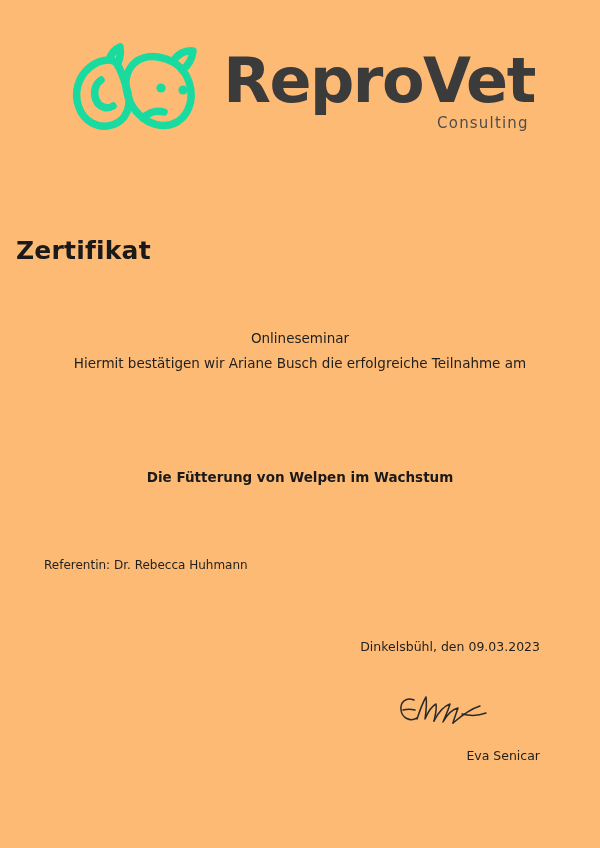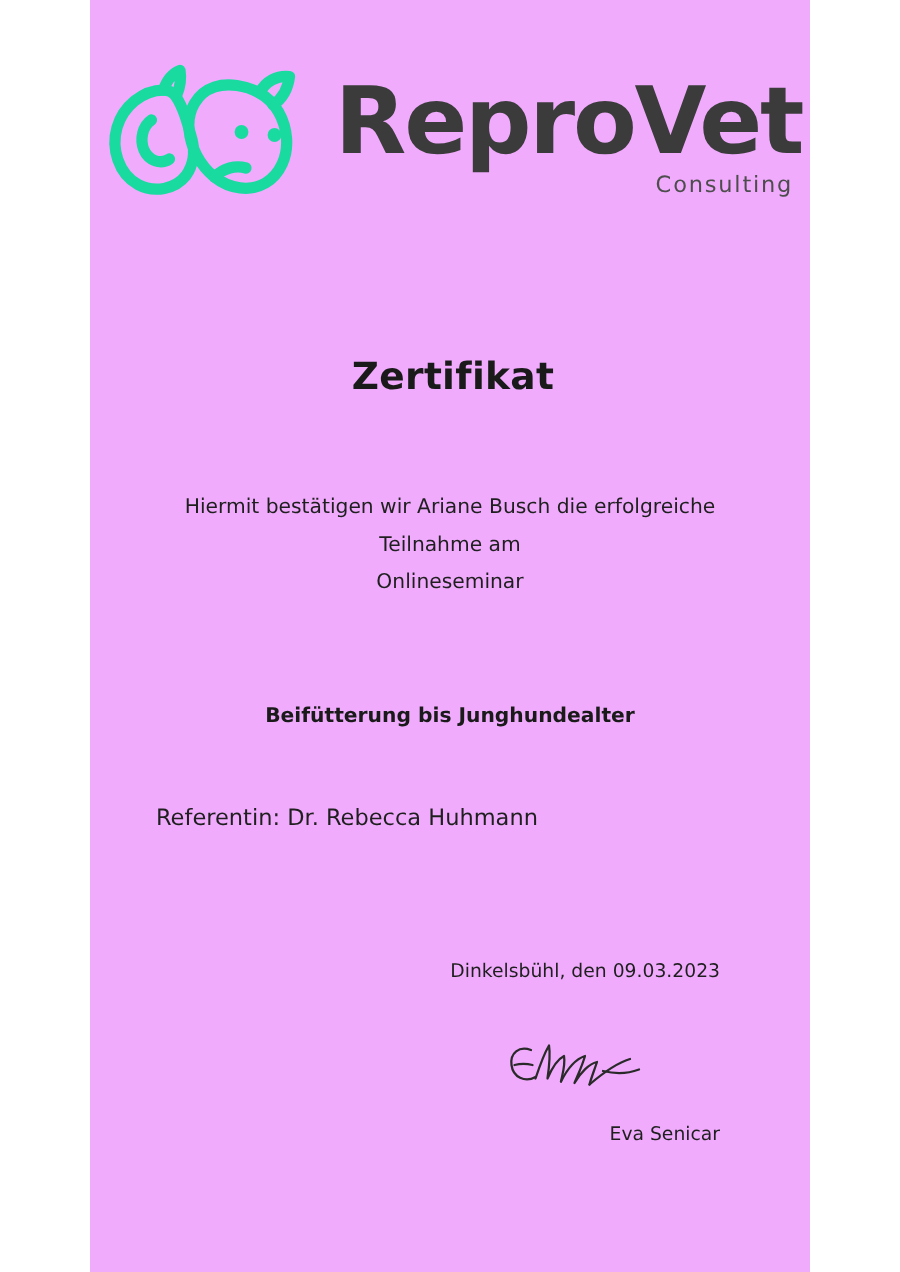--- a/index.html
+++ b/index.html
@@ -7,24 +7,24 @@
     padding: 0;
     background: #ffffff;
   }
   body {
     font-family: "DejaVu Sans", sans-serif;
     color: #231f20;
     -webkit-font-smoothing: antialiased;
   }
   .page {
     position: relative;
-    width: 480px;
+    width: 600px;
     height: 848px;
     margin: 0 auto;
-    background: #f0abfc;
+    background: #fdba74;
     overflow: hidden;
     box-sizing: border-box;
     text-decoration: underline;
   }
 
   
   .logo-block {
     position: absolute;
     top: 30px;
     left: 0;
@@ -62,23 +62,23 @@
     color: #4d4d4d;
     letter-spacing: 1.2px;
     margin-top: 4px;
     margin-right: 6px;
   }
 
   
   .cert-title {
     position: absolute;
     top: 236px;
-    left: 4px;
+    left: 16px;
     right: 0;
-    text-align: center;
+    text-align: left;
     font-size: 25px;
     font-weight: 700;
     color: #1a1a1a;
     letter-spacing: 0.2px;
   }
 
   .intro {
     position: absolute;
     top: 326px;
     left: 60px;
@@ -96,23 +96,23 @@
     right: 50px;
     text-align: center;
     font-size: 13.5px;
     font-weight: 700;
     line-height: 2.1;
     color: #1a1a1a;
   }
 
   .speaker {
     position: absolute;
-    top: 536px;
+    top: 558px;
     left: 44px;
-    font-size: 15px;
+    font-size: 12px;
     color: #1f1f1f;
   }
 
   
   .place-date {
     position: absolute;
     top: 639px;
     right: 60px;
     font-size: 12.5px;
     color: #1f1f1f;
@@ -174,26 +174,26 @@
     </span>
     <span class="logo-text">
       <span class="logo-word">ReproVet</span>
       <span class="logo-sub">Consulting</span>
     </span>
   </div>
 
   <div class="cert-title">Zertifikat</div>
 
   <div class="intro">
+    <div>Onlineseminar</div>
     <div>Hiermit bestätigen wir Ariane Busch die erfolgreiche Teilnahme am</div>
-    <div>Onlineseminar</div>
   </div>
 
   <div class="seminar">
-    <div>Beifütterung bis Junghundealter</div>
+    <div>Die Fütterung von Welpen im Wachstum</div>
   </div>
 
   <div class="speaker">Referentin: Dr. Rebecca Huhmann</div>
 
   <div class="place-date">Dinkelsbühl, den 09.03.2023</div>
 
   <div class="signature">
     <svg viewBox="0 0 120 46" width="120" height="46" xmlns="http://www.w3.org/2000/svg">
       <g fill="none" stroke="#2a2a2a" stroke-width="1.5" stroke-linecap="round" stroke-linejoin="round">
         <path d="M22 10 C14 7 8 12 9 20 C10 28 18 32 25 28"></path>

